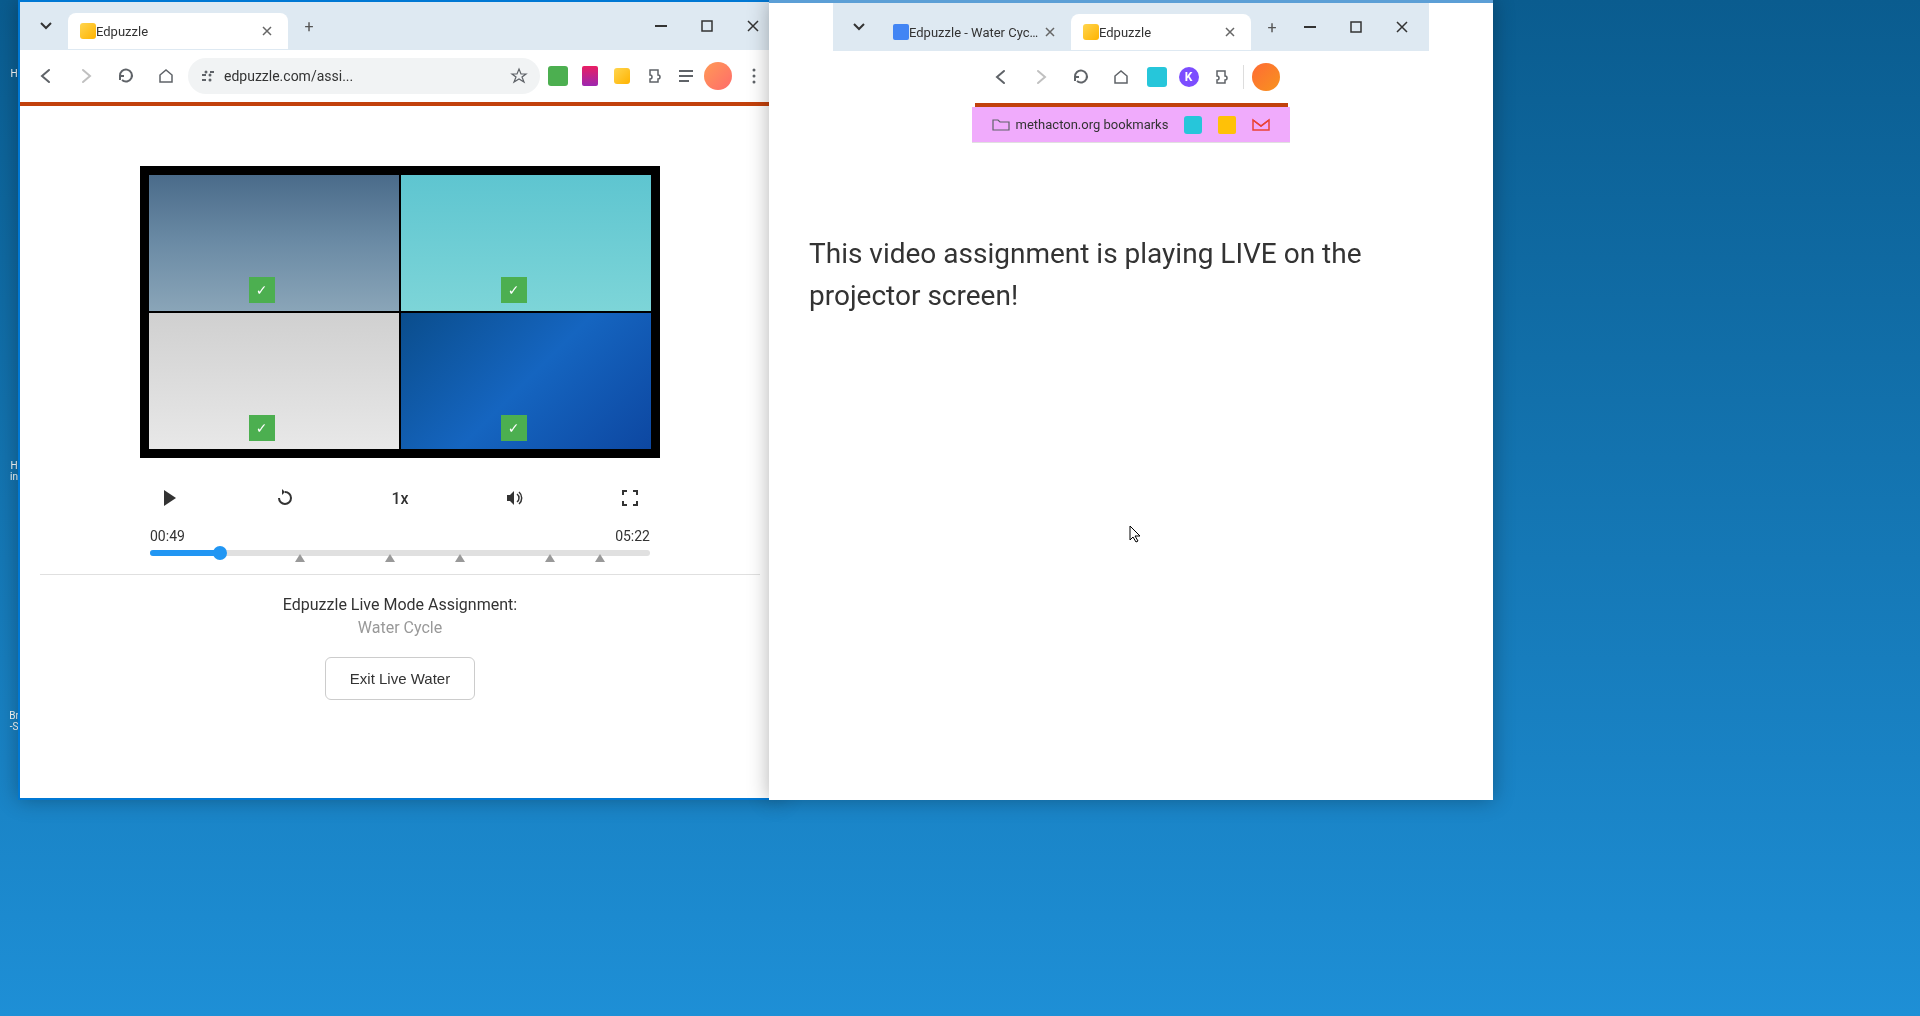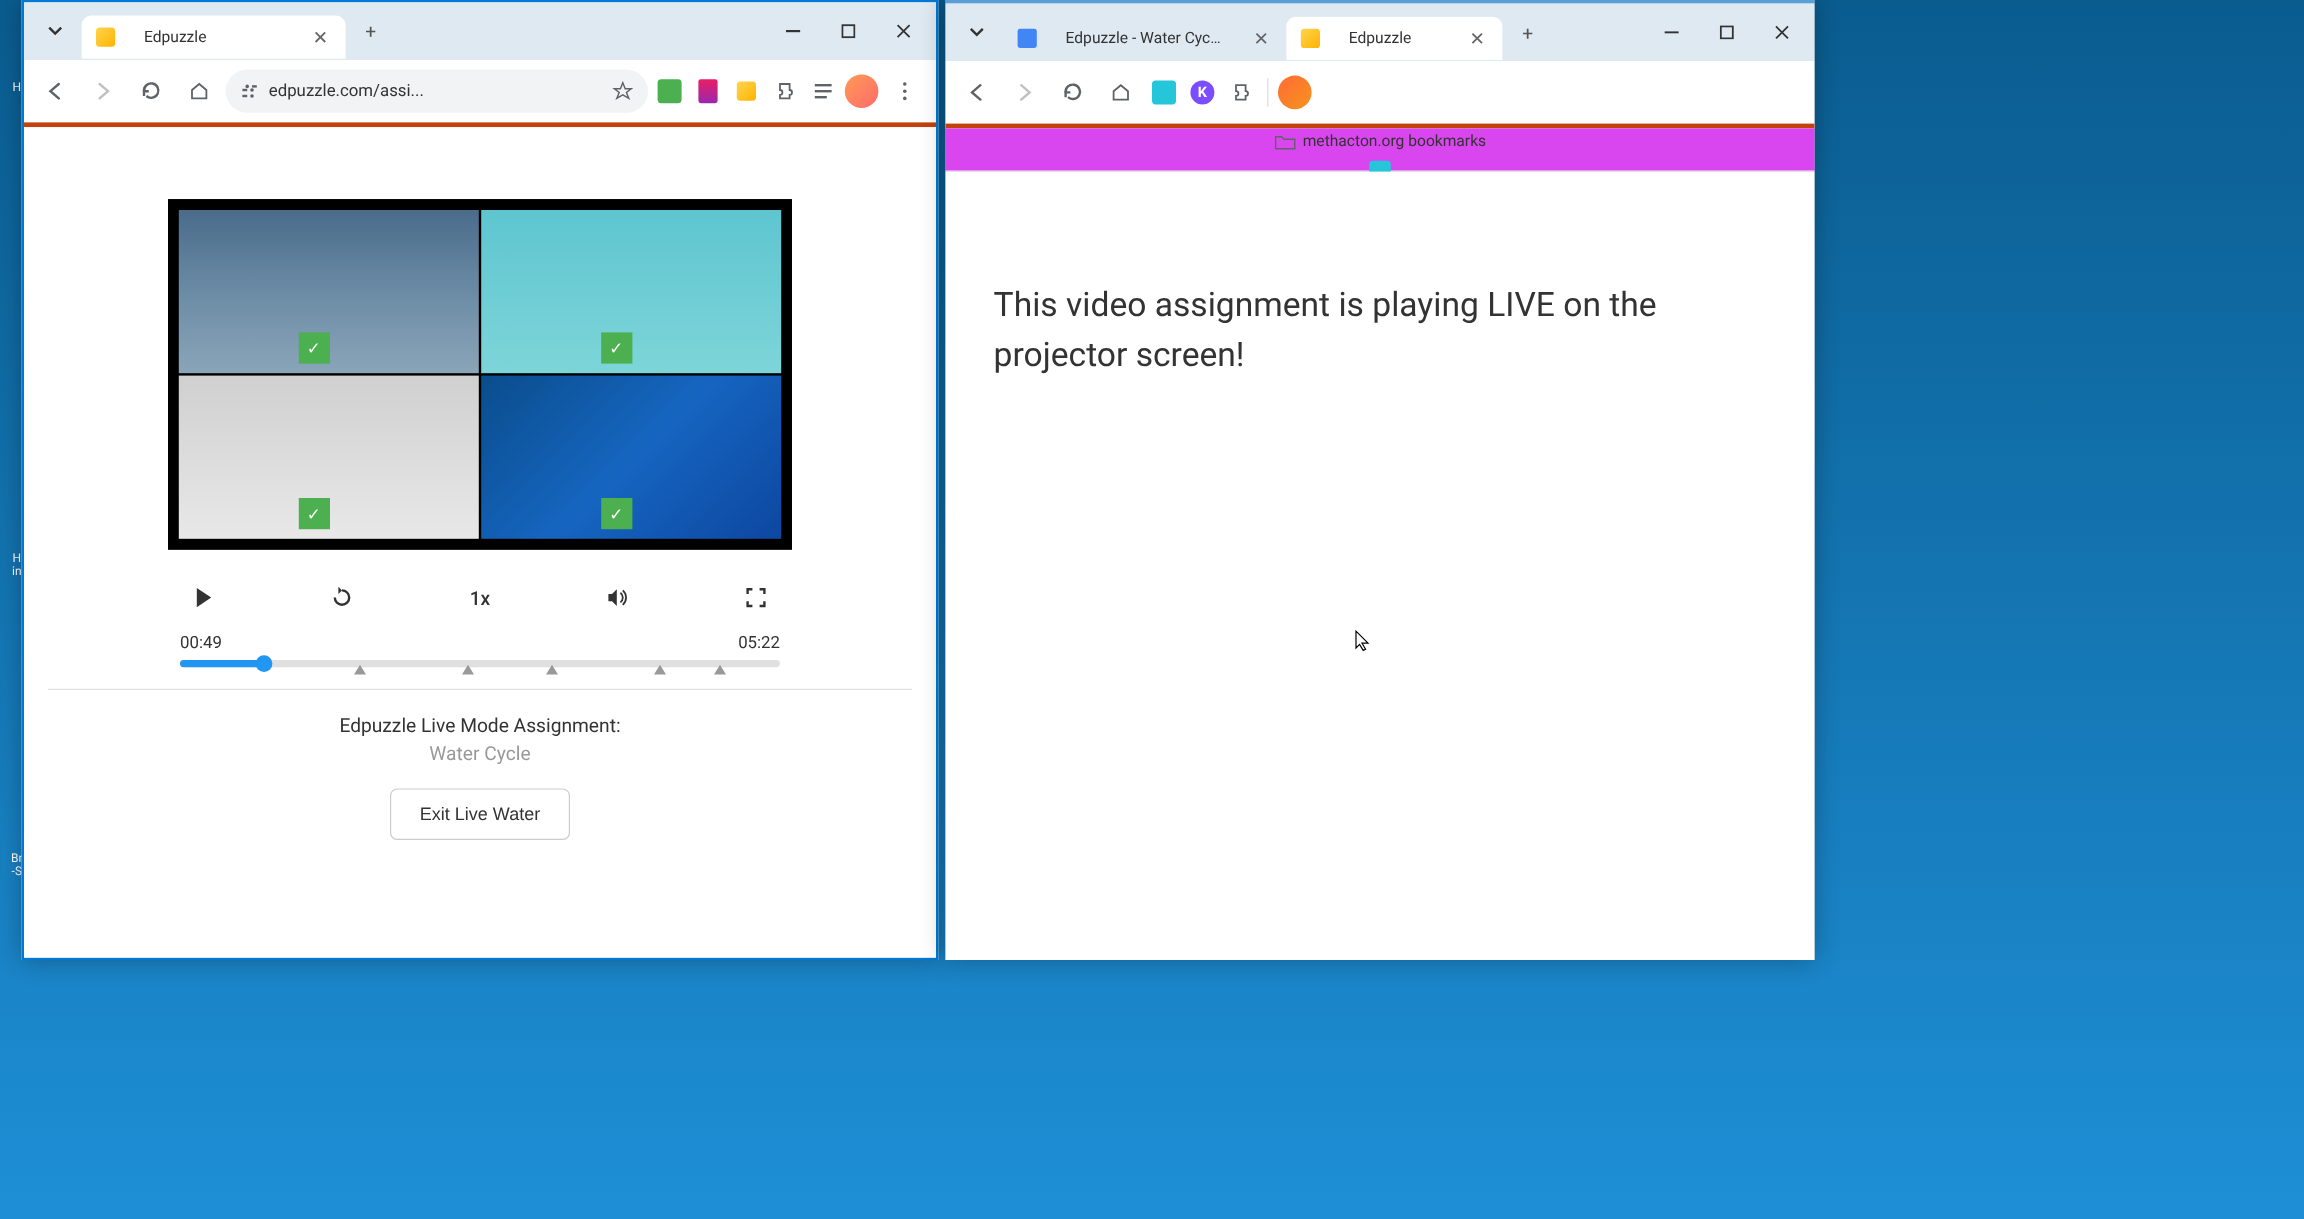--- a/index.html
+++ b/index.html
@@ -38,25 +38,26 @@
       flex-direction: column;
     }
     .window-left {
       left: 18px;
       top: 0;
       width: 764px;
       height: 800px;
       border: 2px solid #0078d4;
     }
     .window-right {
-      left: 788px;
+      left: 769px;
       top: 0;
       width: 724px;
       height: 800px;
       border-top: 3px solid #5c9fd6;
+      align-items: center;
     }
     
     
     .tab-strip {
       height: 48px;
       background: #dee9f2;
       display: flex;
       align-items: center;
       padding: 0 4px;
       gap: 0;
@@ -71,21 +72,21 @@
       cursor: pointer;
       margin: 0 6px;
     }
     .tab {
       display: flex;
       align-items: center;
       padding: 0 12px;
       height: 36px;
       border-radius: 8px 8px 0 0;
       margin-top: 10px;
-      gap: 24px;
+      gap: 0;
       font-size: 13px;
       color: #333;
       cursor: pointer;
       position: relative;
     }
     .tab.active {
       background: #fff;
       min-width: 220px;
     }
     .tab.inactive {
@@ -175,28 +176,27 @@
       display: flex;
       align-items: center;
       justify-content: center;
       border-radius: 4px;
       cursor: pointer;
     }
     
     
     .bookmarks-bar {
       height: 36px;
-      background: #d946ef;
+      background: #f0abfc;
       display: flex;
       align-items: center;
       padding: 0 12px;
       border-bottom: 1px solid #e0e0e0;
       font-size: 13px;
       color: #333;
-      flex-direction: column;
     }
     .bookmark-item {
       display: flex;
       align-items: center;
       gap: 6px;
       padding: 4px 8px;
       border-radius: 4px;
       cursor: pointer;
     }
     

